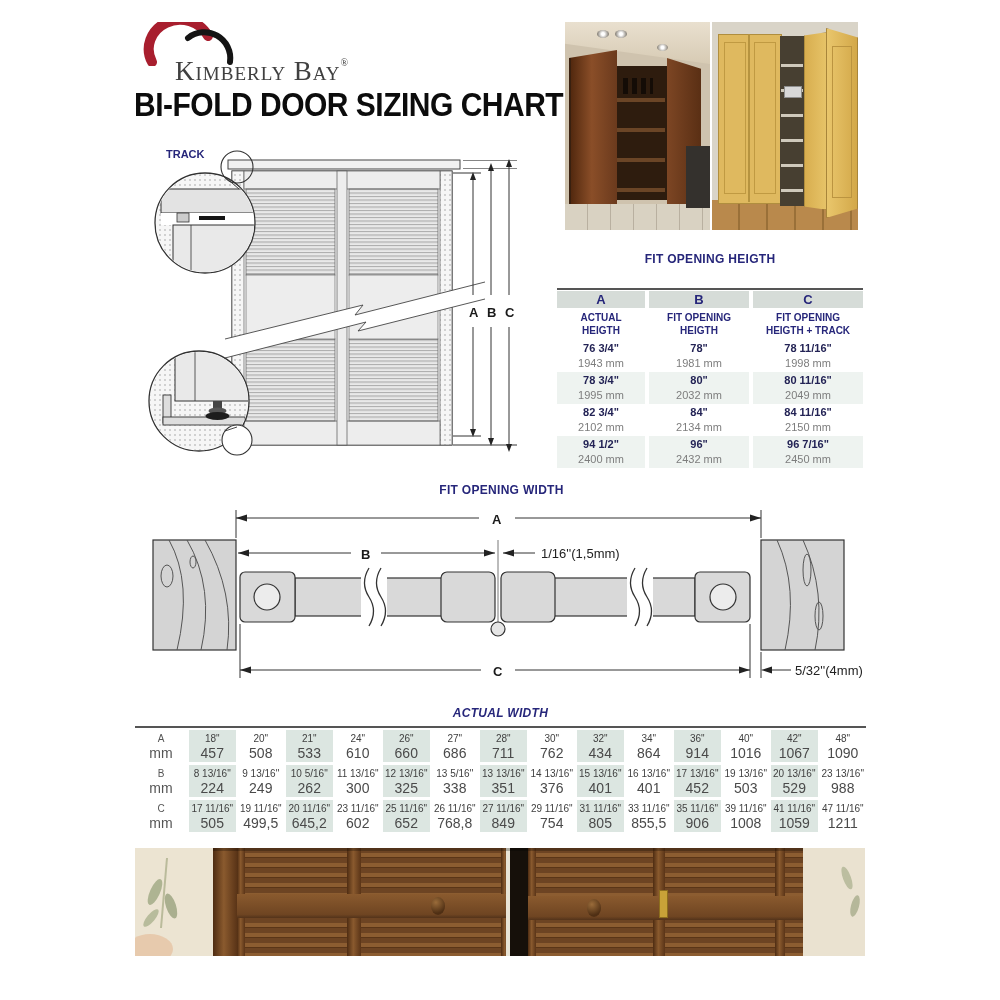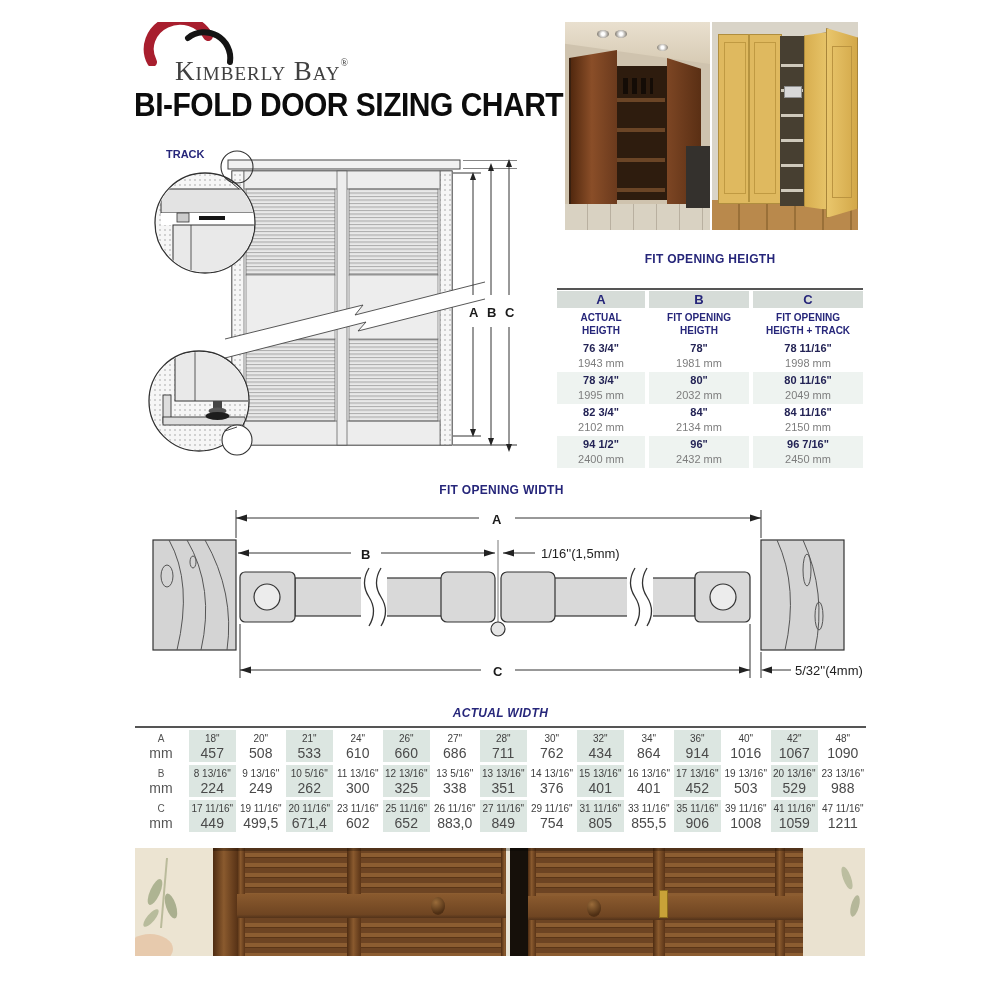--- a/index.html
+++ b/index.html
@@ -475,41 +475,41 @@
             <div class="l2">988</div>
           </div>
         </div>
         <div class="wt-group">
           <div class="wt-cell wt-label">
             <div class="l1">C</div>
             <div class="l2">mm</div>
           </div>
           <div class="wt-cell wt-tint">
             <div class="l1">17 11/16"</div>
-            <div class="l2">449</div>
+            <div class="l2">505</div>
           </div>
           <div class="wt-cell">
             <div class="l1">19 11/16"</div>
             <div class="l2">499,5</div>
           </div>
           <div class="wt-cell wt-tint">
             <div class="l1">20 11/16"</div>
-            <div class="l2">671,4</div>
+            <div class="l2">645,2</div>
           </div>
           <div class="wt-cell">
             <div class="l1">23 11/16"</div>
             <div class="l2">602</div>
           </div>
           <div class="wt-cell wt-tint">
             <div class="l1">25 11/16"</div>
             <div class="l2">652</div>
           </div>
           <div class="wt-cell">
             <div class="l1">26 11/16"</div>
-            <div class="l2">883,0</div>
+            <div class="l2">768,8</div>
           </div>
           <div class="wt-cell wt-tint">
             <div class="l1">27 11/16"</div>
             <div class="l2">849</div>
           </div>
           <div class="wt-cell">
             <div class="l1">29 11/16"</div>
             <div class="l2">754</div>
           </div>
           <div class="wt-cell wt-tint">

